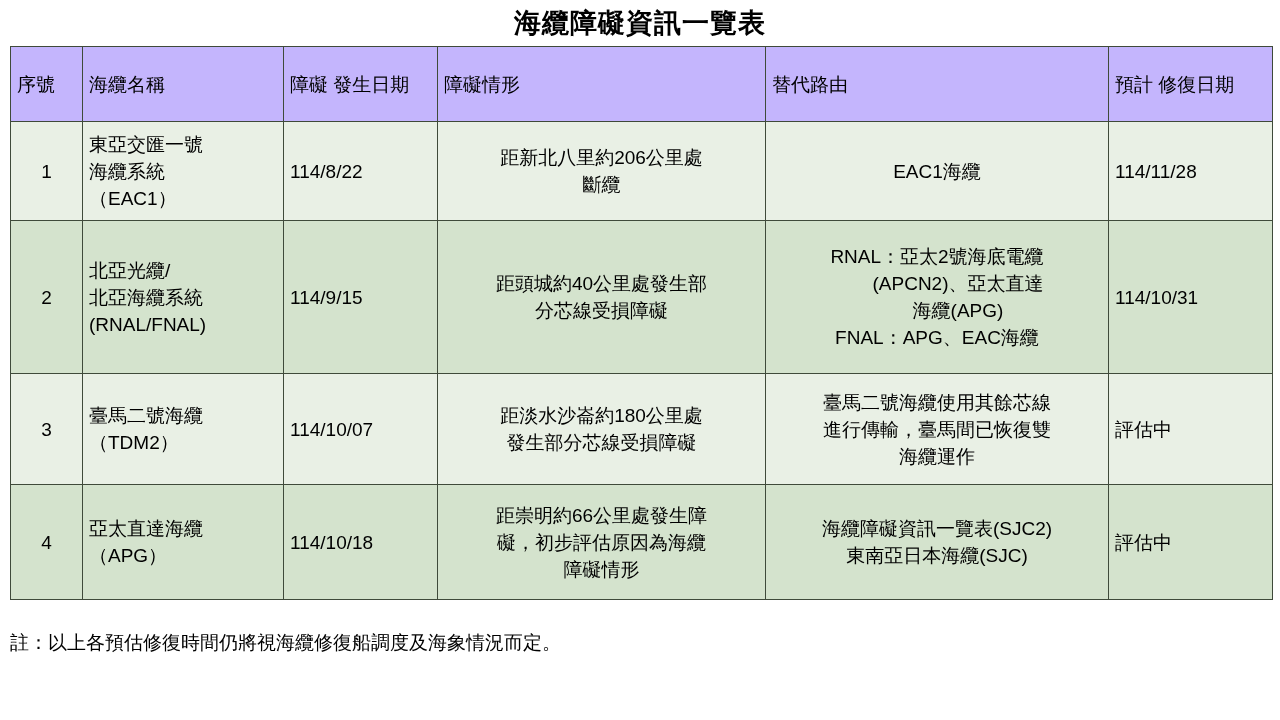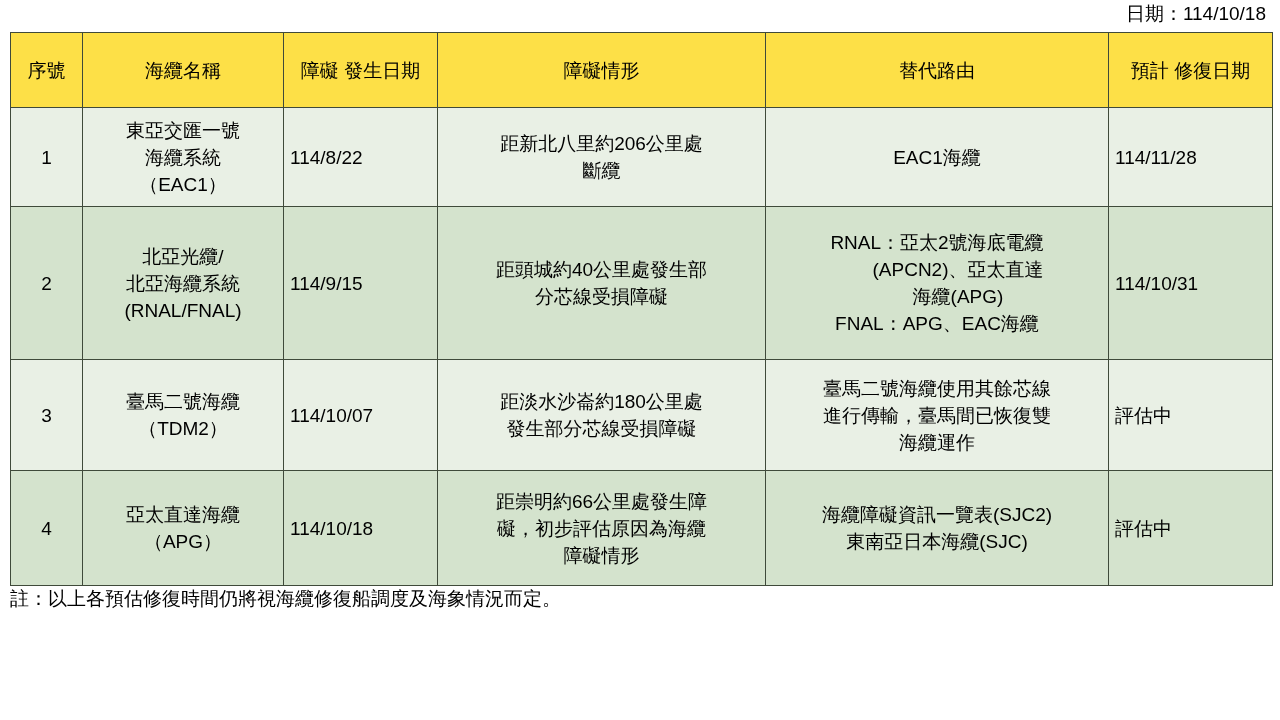--- a/index.html
+++ b/index.html
@@ -47,65 +47,66 @@
   table.cable-table td,
   table.cable-table th {
     border: 1.5px solid #3f4a3a;
     padding: 3px 6px;
     vertical-align: middle;
     font-weight: normal;
     font-size: 19px;
     line-height: 27px;
   }
   thead th {
-    background: #fde047;
-    text-align: center;
+    background: #c4b5fd;
+    text-align: left;
     font-size: 20px;
     height: 68px;
     line-height: 28px;
   }
   .col-seq { width: 72px; }
   .col-name { width: 201px; }
   .col-date { width: 154px; }
   .col-desc { width: 328px; }
   .col-route { width: 343px; }
   .col-fix { width: 164px; }
 
   tbody tr.odd td { background: #e9f0e5; }
   tbody tr.even td { background: #d4e3cd; }
 
   td.c-seq { text-align: center; font-size: 20px; }
-  td.c-name { text-align: center; }
+  td.c-name { }
   td.c-date { font-size: 20px; }
   td.c-desc { text-align: center; }
   td.c-route { text-align: center; }
   td.c-fix { text-align: left; font-size: 20px; }
 
   td .ln { display: block; }
   td.c-route .ln.indent { padding-left: 42px; }
   td.c-route .gap { height: 14px; }
 
   .row1 td { height: 92px; }
   .row2 td { height: 146px; }
   .row3 td { height: 104px; }
   .row4 td { height: 108px; }
 
   .footnote {
     font-size: 19px;
+    margin-top: 30px;
     margin-left: 10px;
     line-height: 26px;
   }
 </style>
 </head>
 <body>
 
 <div class="page">
 
-
-  <div class="date-line">日期：114/10/18</div>
+  <div class="title">海纜障礙資訊一覽表</div>
+
 
   <table class="cable-table">
     <colgroup>
       <col class="col-seq">
       <col class="col-name">
       <col class="col-date">
       <col class="col-desc">
       <col class="col-route">
       <col class="col-fix">
     </colgroup>

